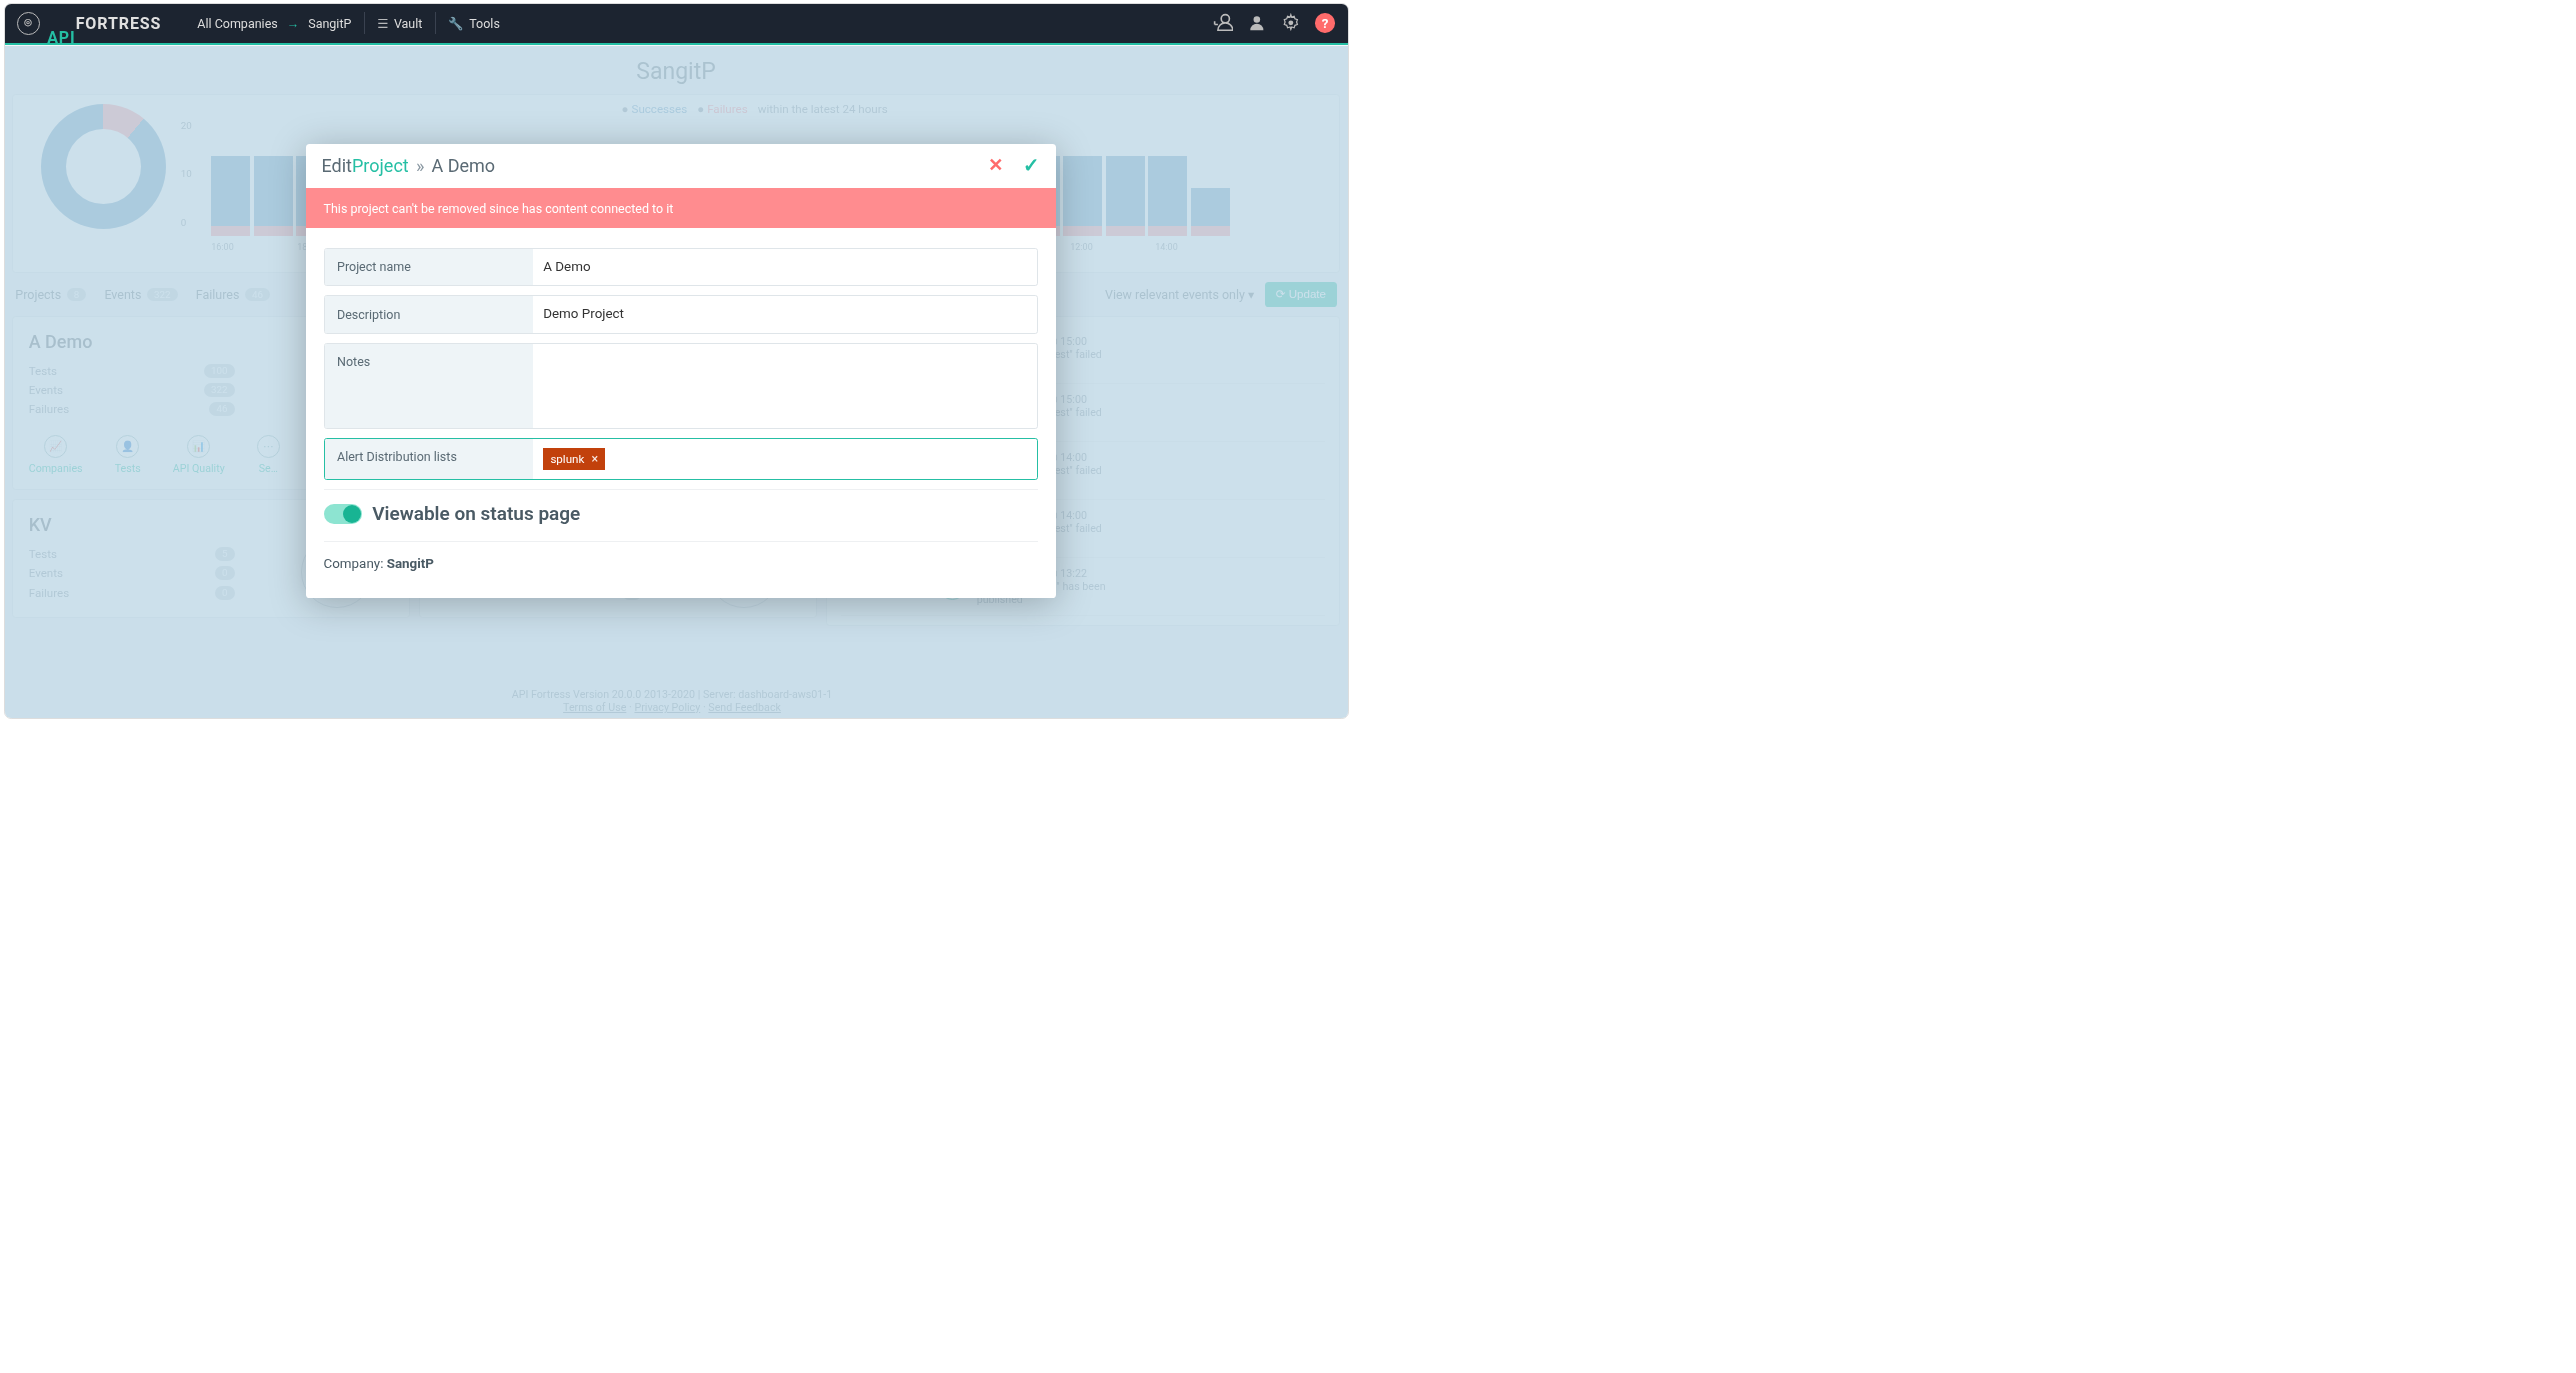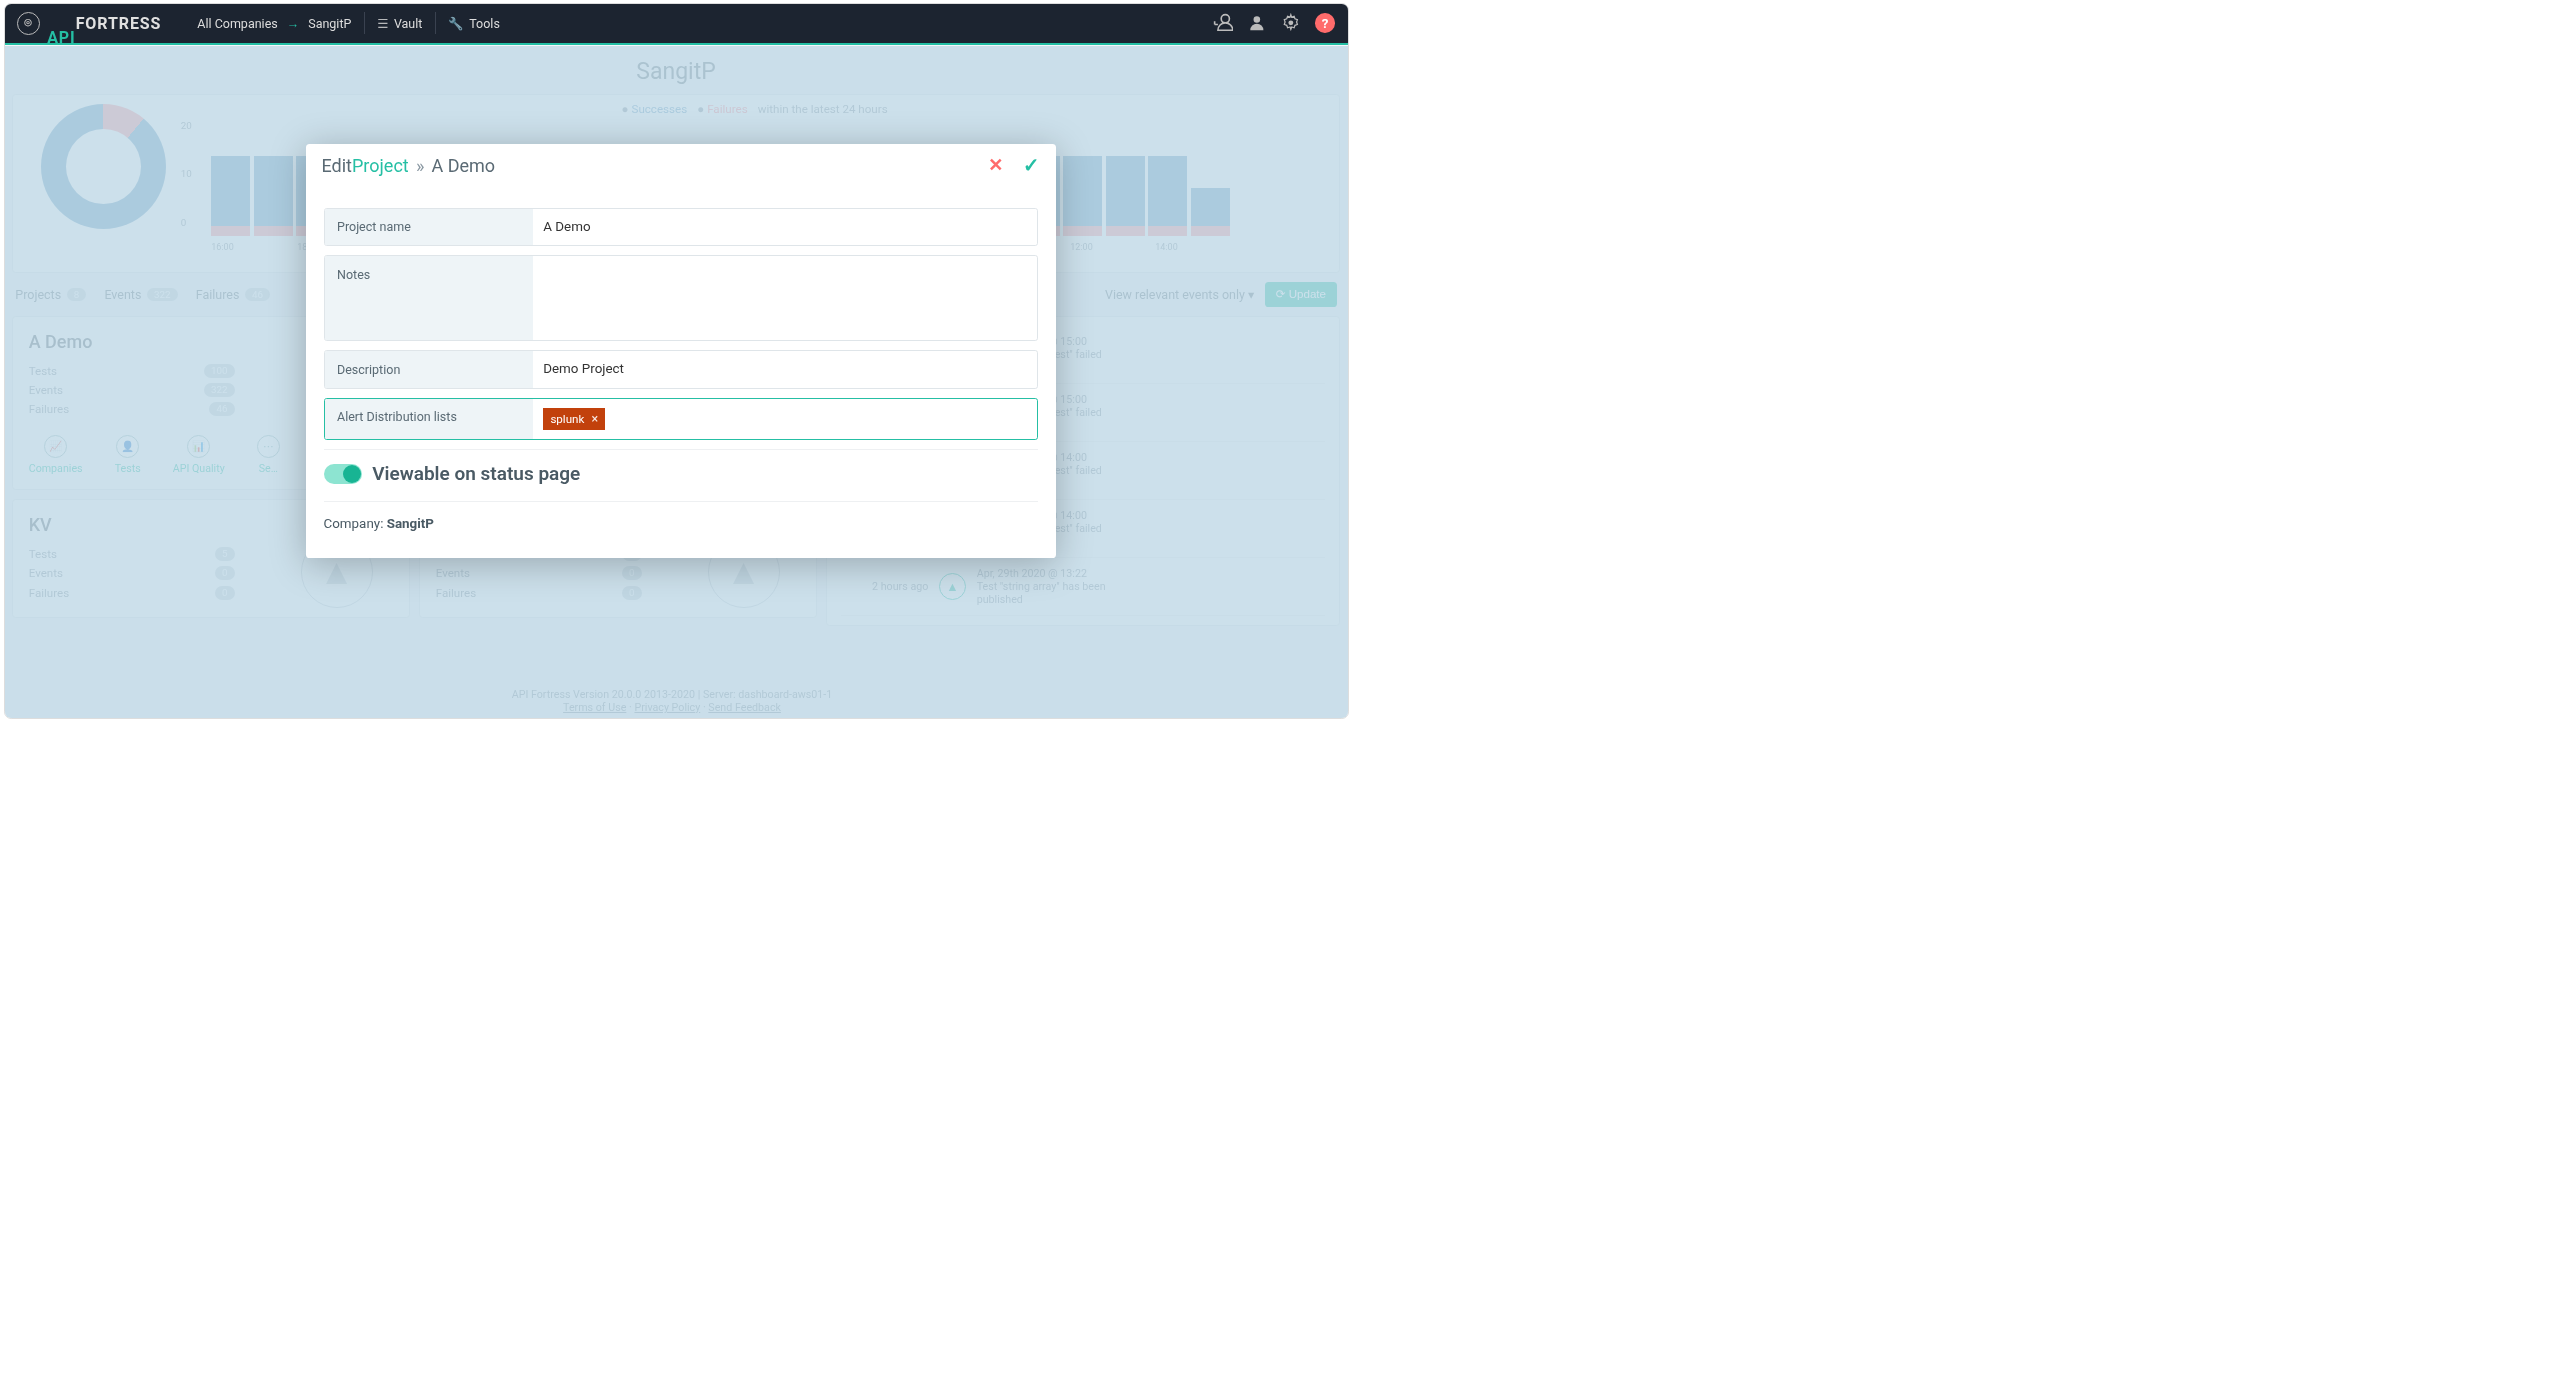--- a/index.html
+++ b/index.html
@@ -395,32 +395,33 @@
     <div class="m-head">
       <span>Edit </span>
       <span class="proj">Project</span>
       <span class="chev">»</span>
       <span>A Demo</span>
       <div class="m-head-actions">
         <span class="m-close">✕</span>
         <span class="m-confirm">✓</span>
       </div>
     </div>
+    <div class="m-alert">This project can't be removed since has content connected to it</div>
     <div class="m-body">
       <div class="form-row">
         <div class="lbl">Project name</div>
         <div class="inp"><input value="A Demo" style=""></div>
       </div>
+      <div class="form-row">
+        <div class="lbl">Description</div>
+        <div class="inp"><input value="Demo Project" style=""></div>
+      </div>
       <div class="form-row notes">
         <div class="lbl">Notes</div>
         <div class="inp"><textarea style=""></textarea></div>
-      </div>
-      <div class="form-row">
-        <div class="lbl">Description</div>
-        <div class="inp"><input value="Demo Project" style=""></div>
       </div>
       <div class="form-row tags">
         <div class="lbl">Alert Distribution lists</div>
         <div class="inp">
           <span class="tag-chip">
             <span>splunk</span>
             <span class="x">×</span>
           </span>
         </div>
       </div>

